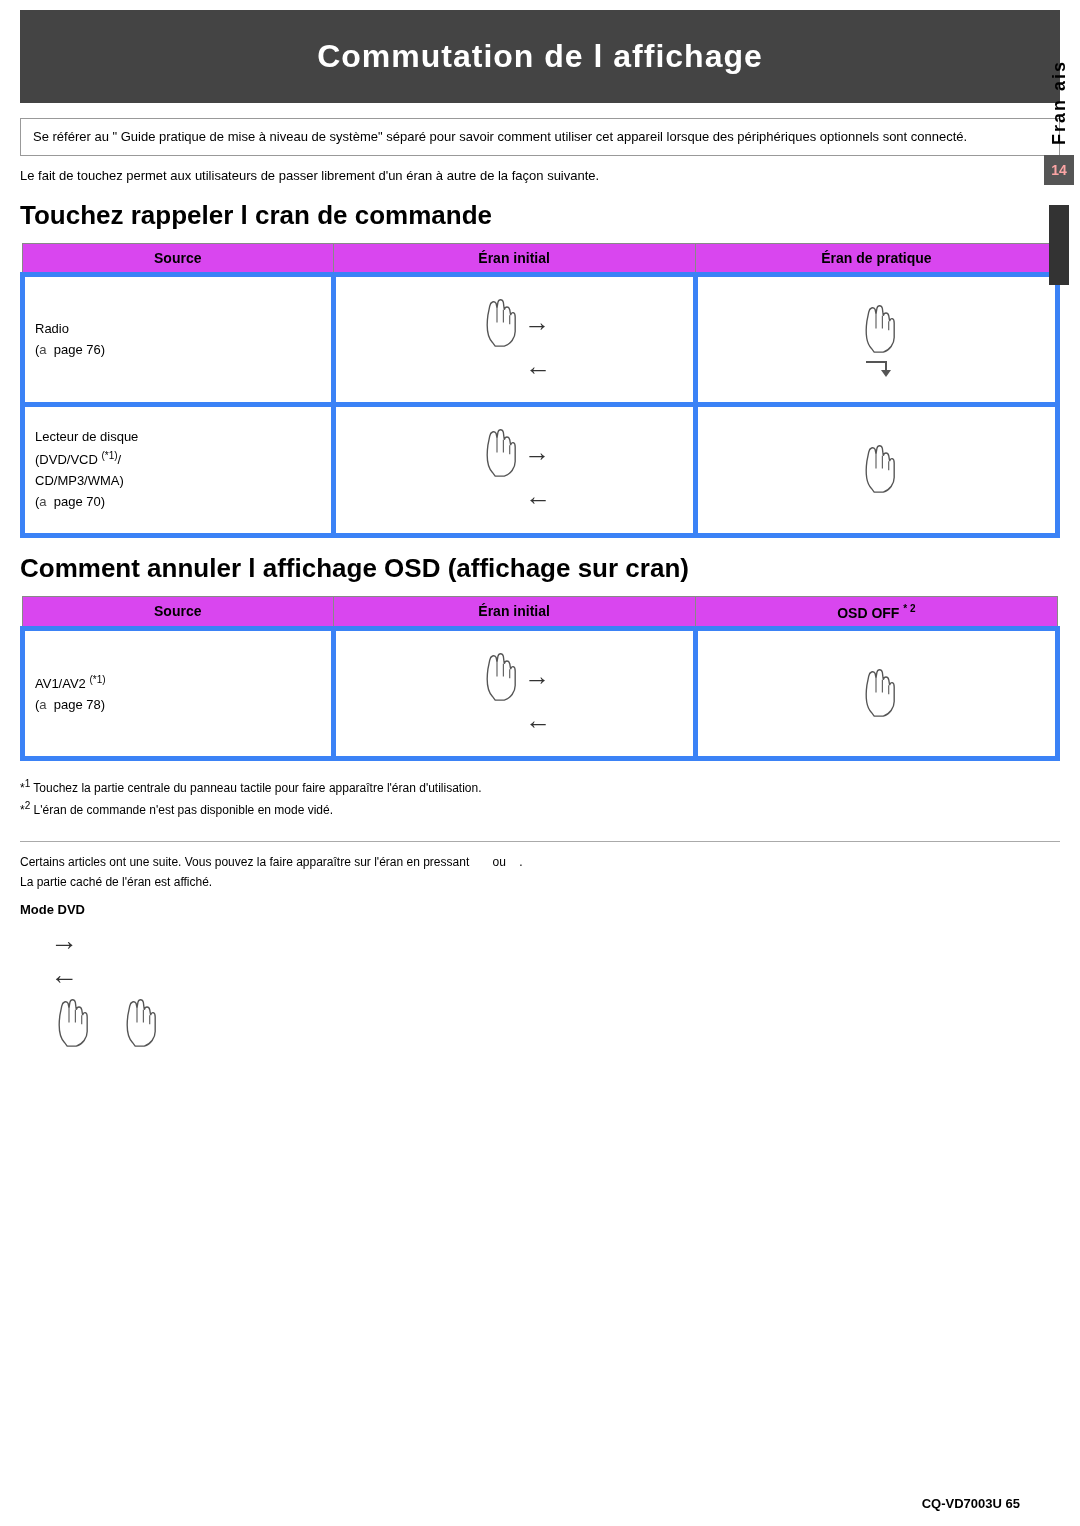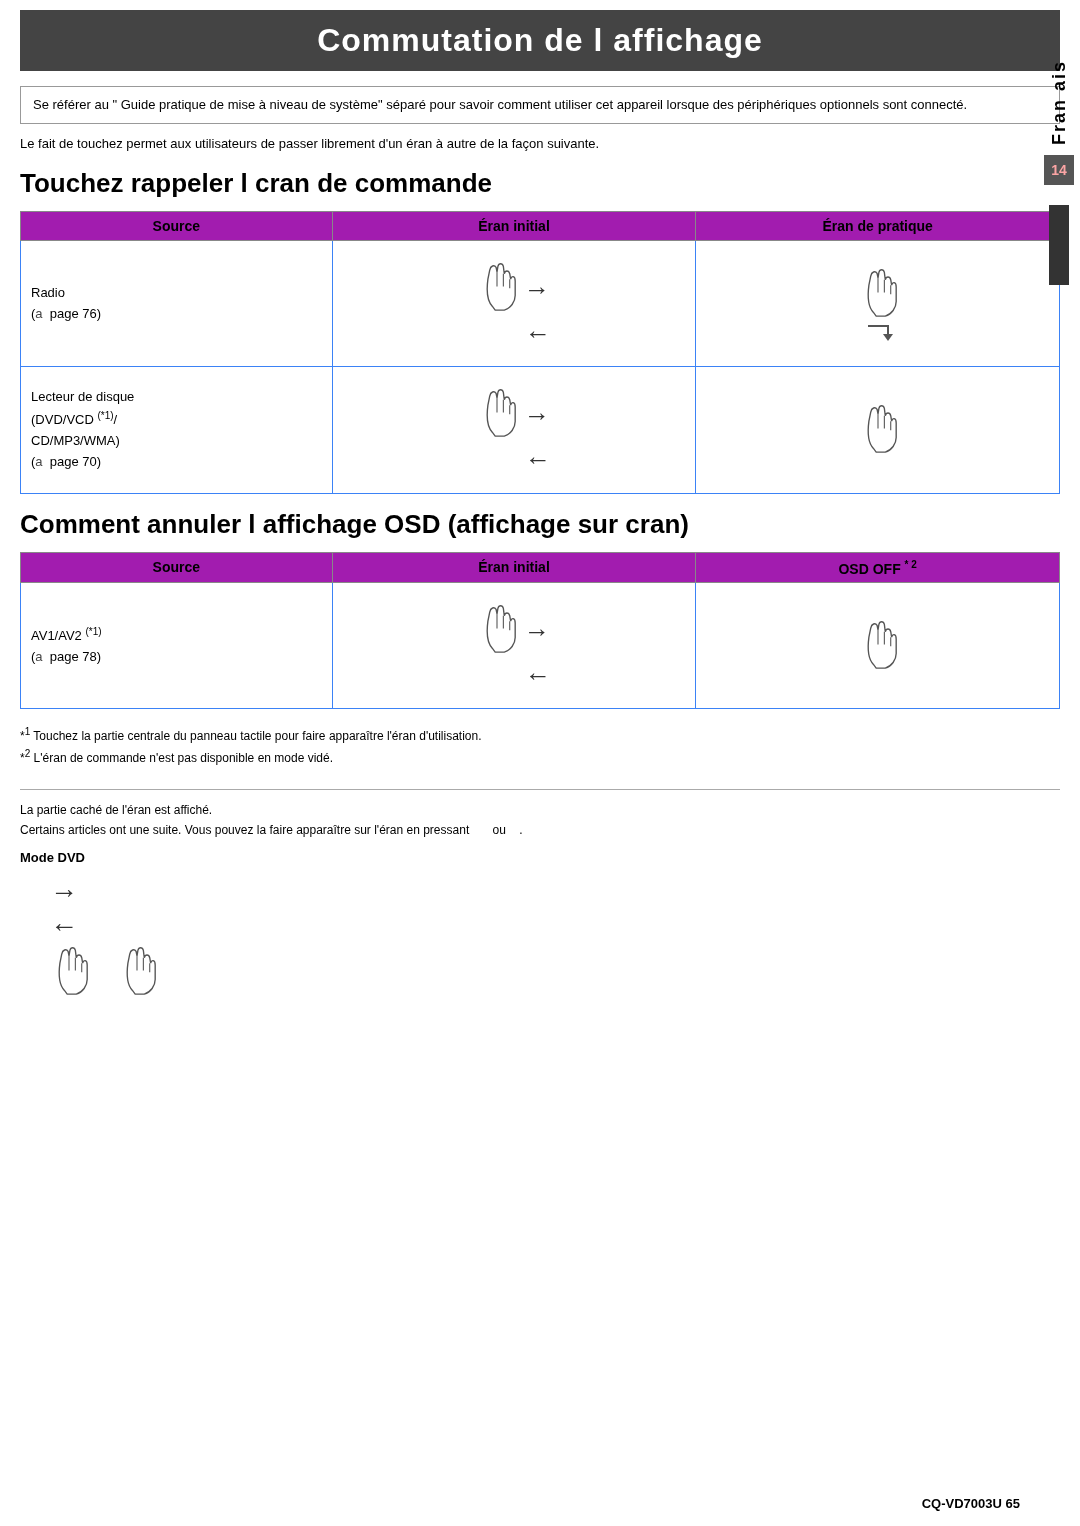--- a/index.html
+++ b/index.html
@@ -53,21 +53,21 @@
     
     .main-content {
       width: 1000px;
       padding: 10px 20px;
     }
     
     .page-title-box {
       background: #444;
       color: #fff;
       text-align: center;
-      padding: 12px 20px;
+      padding: 28px 20px;
       margin-bottom: 15px;
     }
     .page-title-box h1 {
       font-size: 32px;
       font-weight: bold;
       letter-spacing: 1px;
     }
     
     .intro-note {
       border: 1px solid #999;
@@ -89,29 +89,29 @@
       margin-bottom: 12px;
       margin-top: 10px;
     }
     
     .diagram-table {
       width: 100%;
       border-collapse: collapse;
       margin-bottom: 15px;
     }
     .diagram-table th {
-      background: #a21caf;
+      background: #d946ef;
       border: 1px solid #888;
       padding: 6px 18px;
       font-size: 14px;
       font-weight: bold;
       text-align: center;
     }
     .diagram-table td {
-      border: 1px solid #3b82f6;
+      border: 5px solid #3b82f6;
       padding: 20px 10px;
       vertical-align: middle;
     }
     .source-col {
       width: 30%;
       font-size: 13px;
       line-height: 1.6;
     }
     .arrow-col {
       width: 35%;
@@ -343,22 +343,22 @@
 
     <div class="footnotes">
       <div>*<sup>1</sup> Touchez la partie centrale du panneau tactile pour faire apparaître l'éran d'utilisation.</div>
       <div>*<sup>2</sup> L'éran de commande n'est pas disponible en mode vidé.</div>
     </div>
 
 
     <div class="bottom-divider"></div>
 
     <div class="bottom-notes">
+      <div>Certains articles ont une suite. Vous pouvez la faire apparaître sur l'éran en pressant &nbsp;&nbsp;&nbsp;&nbsp;&nbsp; ou &nbsp;&nbsp; .</div>
       <div>La partie caché de l'éran est affiché.</div>
-      <div>Certains articles ont une suite. Vous pouvez la faire apparaître sur l'éran en pressant &nbsp;&nbsp;&nbsp;&nbsp;&nbsp; ou &nbsp;&nbsp; .</div>
     </div>
 
     <div class="mode-dvd-label">Mode DVD</div>
 
     <div class="bottom-arrows">
       <div class="bottom-arrow-row">
         <span style="font-size:28px; color:#333;">→</span>
       </div>
       <div class="bottom-arrow-row">
         <span style="font-size:28px; color:#333;">←</span>

